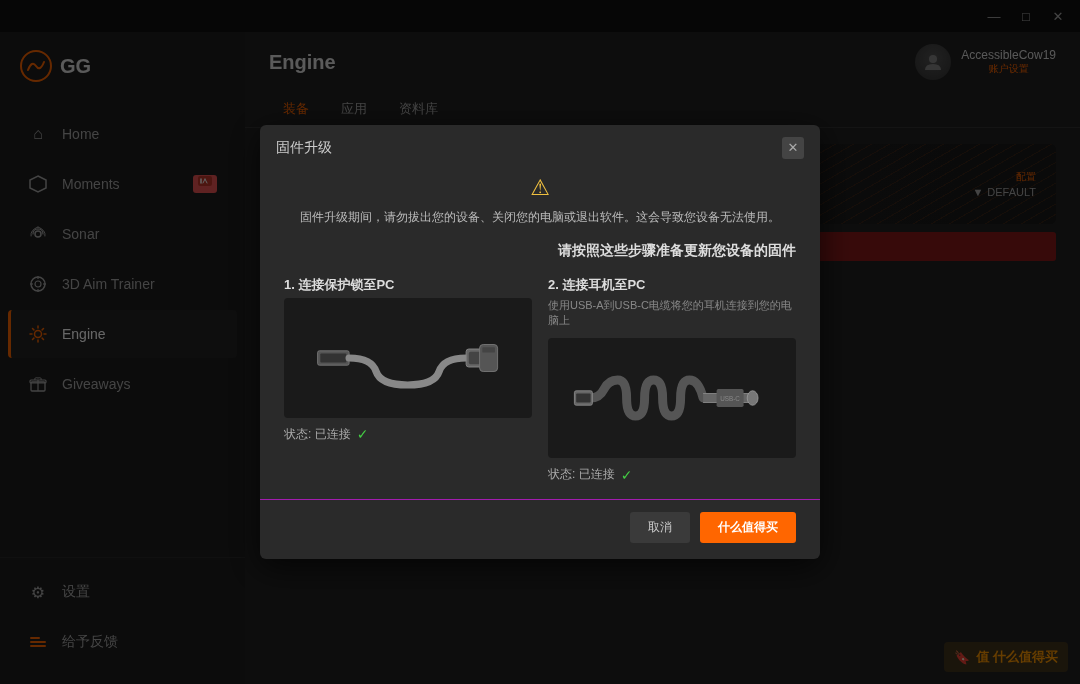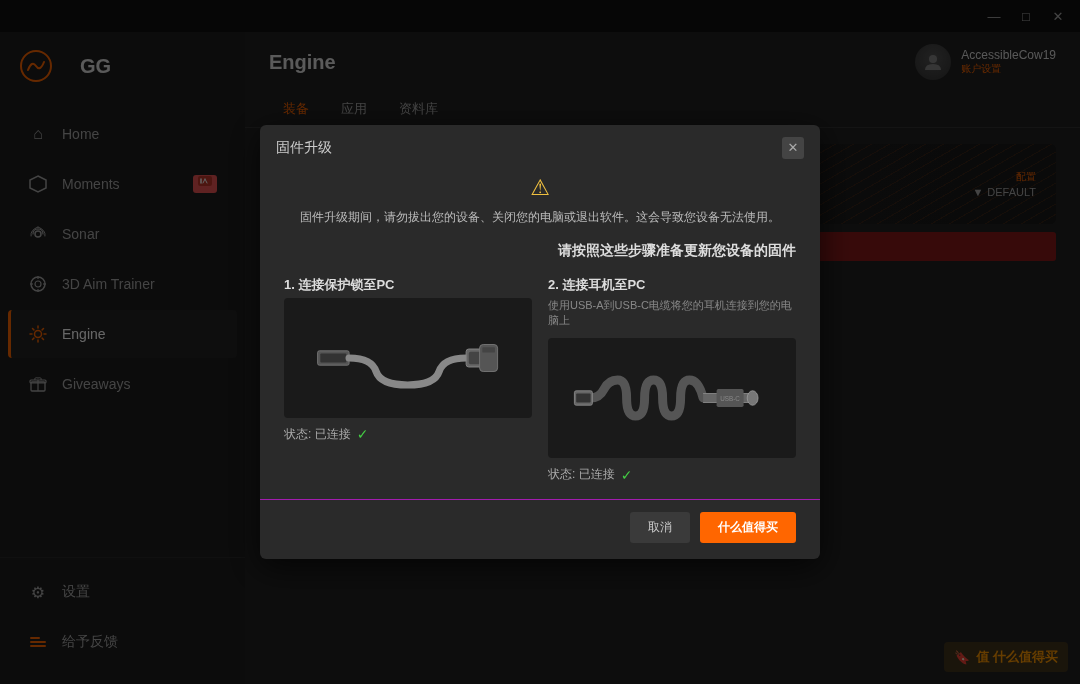--- a/index.html
+++ b/index.html
@@ -47,21 +47,21 @@
       width: 245px;
       background: #1e1e1e;
       display: flex;
       flex-direction: column;
       flex-shrink: 0;
     }
     .sidebar-logo {
       display: flex;
       align-items: center;
       padding: 18px 20px;
-      gap: 28px;
+      gap: 8px;
       text-align: center;
     }
     .logo-icon {
       width: 32px;
       height: 32px;
     }
     .logo-text {
       color: #e0e0e0;
       font-size: 20px;
       font-weight: 600;
@@ -162,21 +162,21 @@
       width: 100%;
       height: 100%;
       background: radial-gradient(circle at 50% 40%, #555, #333);
       display: flex;
       align-items: center;
       justify-content: center;
       font-size: 14px;
       color: #aaa;
     }
     .user-info {
-      text-align: left;
+      text-align: center;
     }
     .user-name {
       font-size: 12px;
       color: #ddd;
     }
     .user-settings {
       font-size: 10px;
       color: #f60;
     }
 

